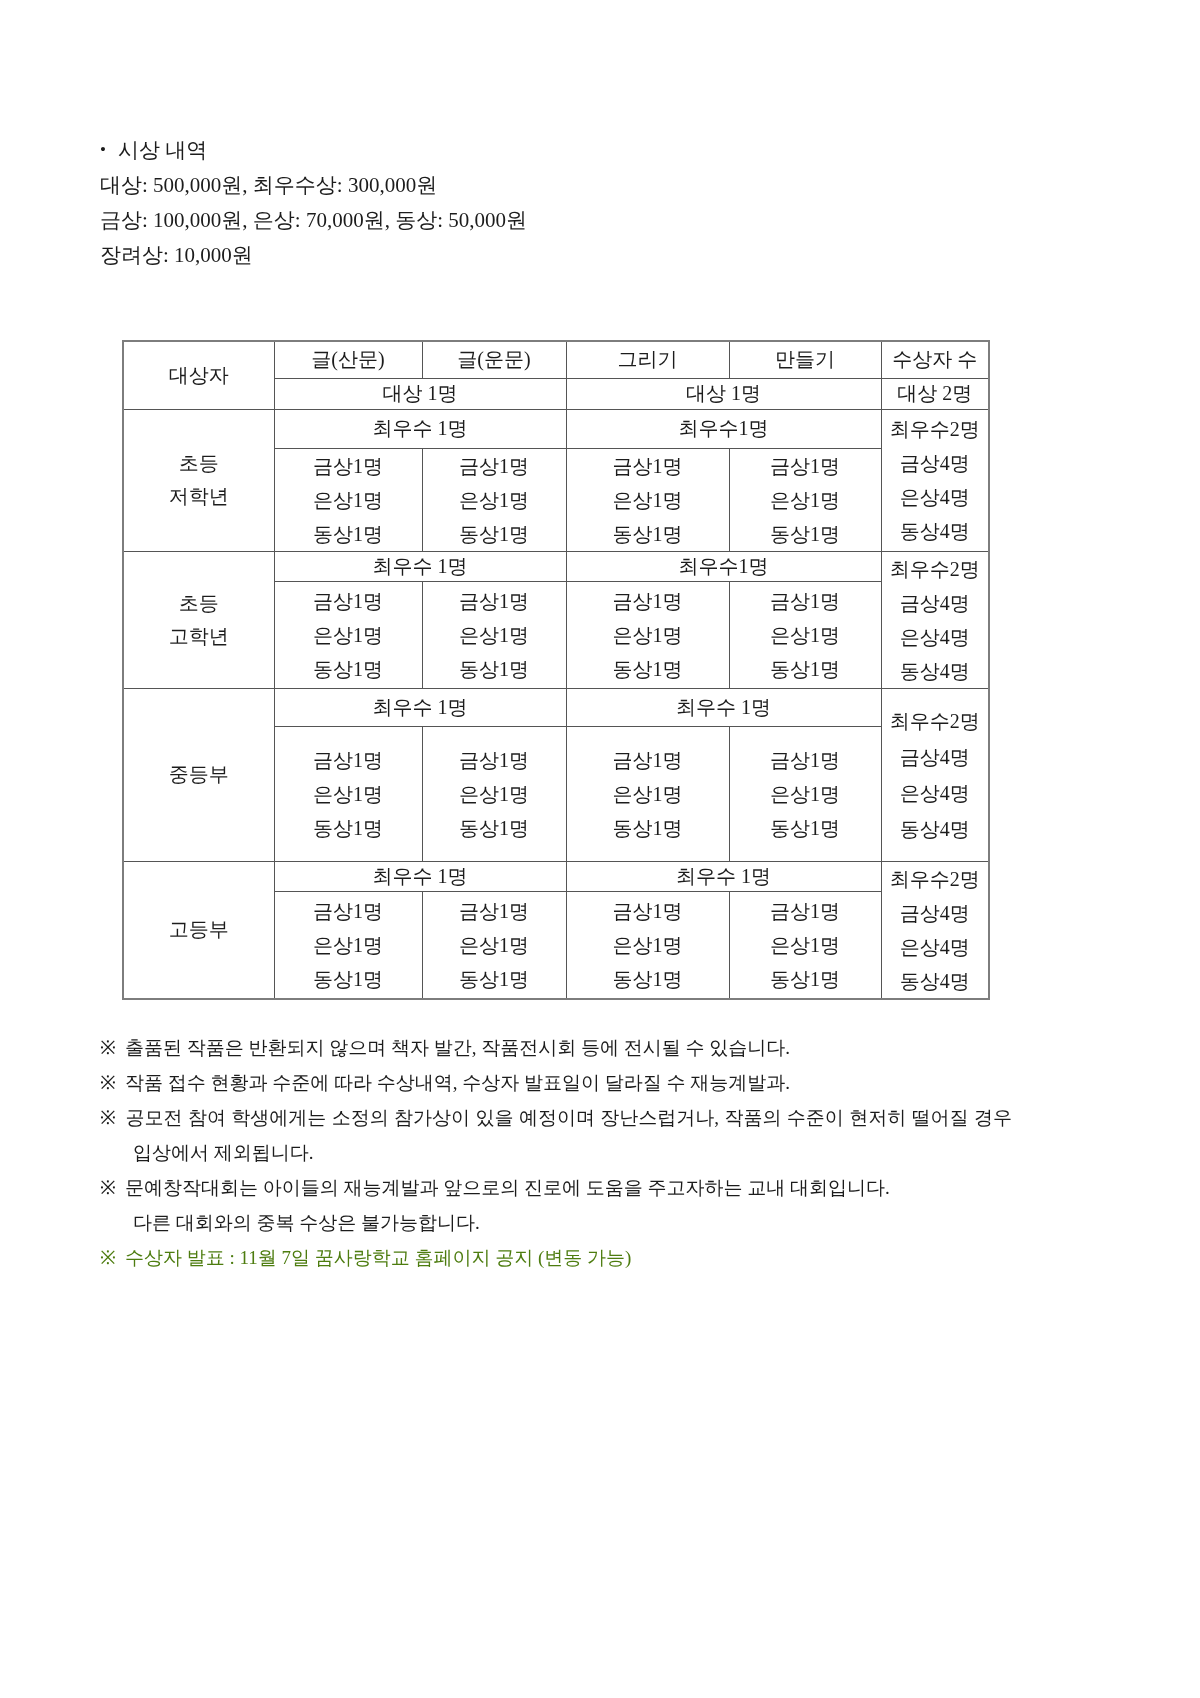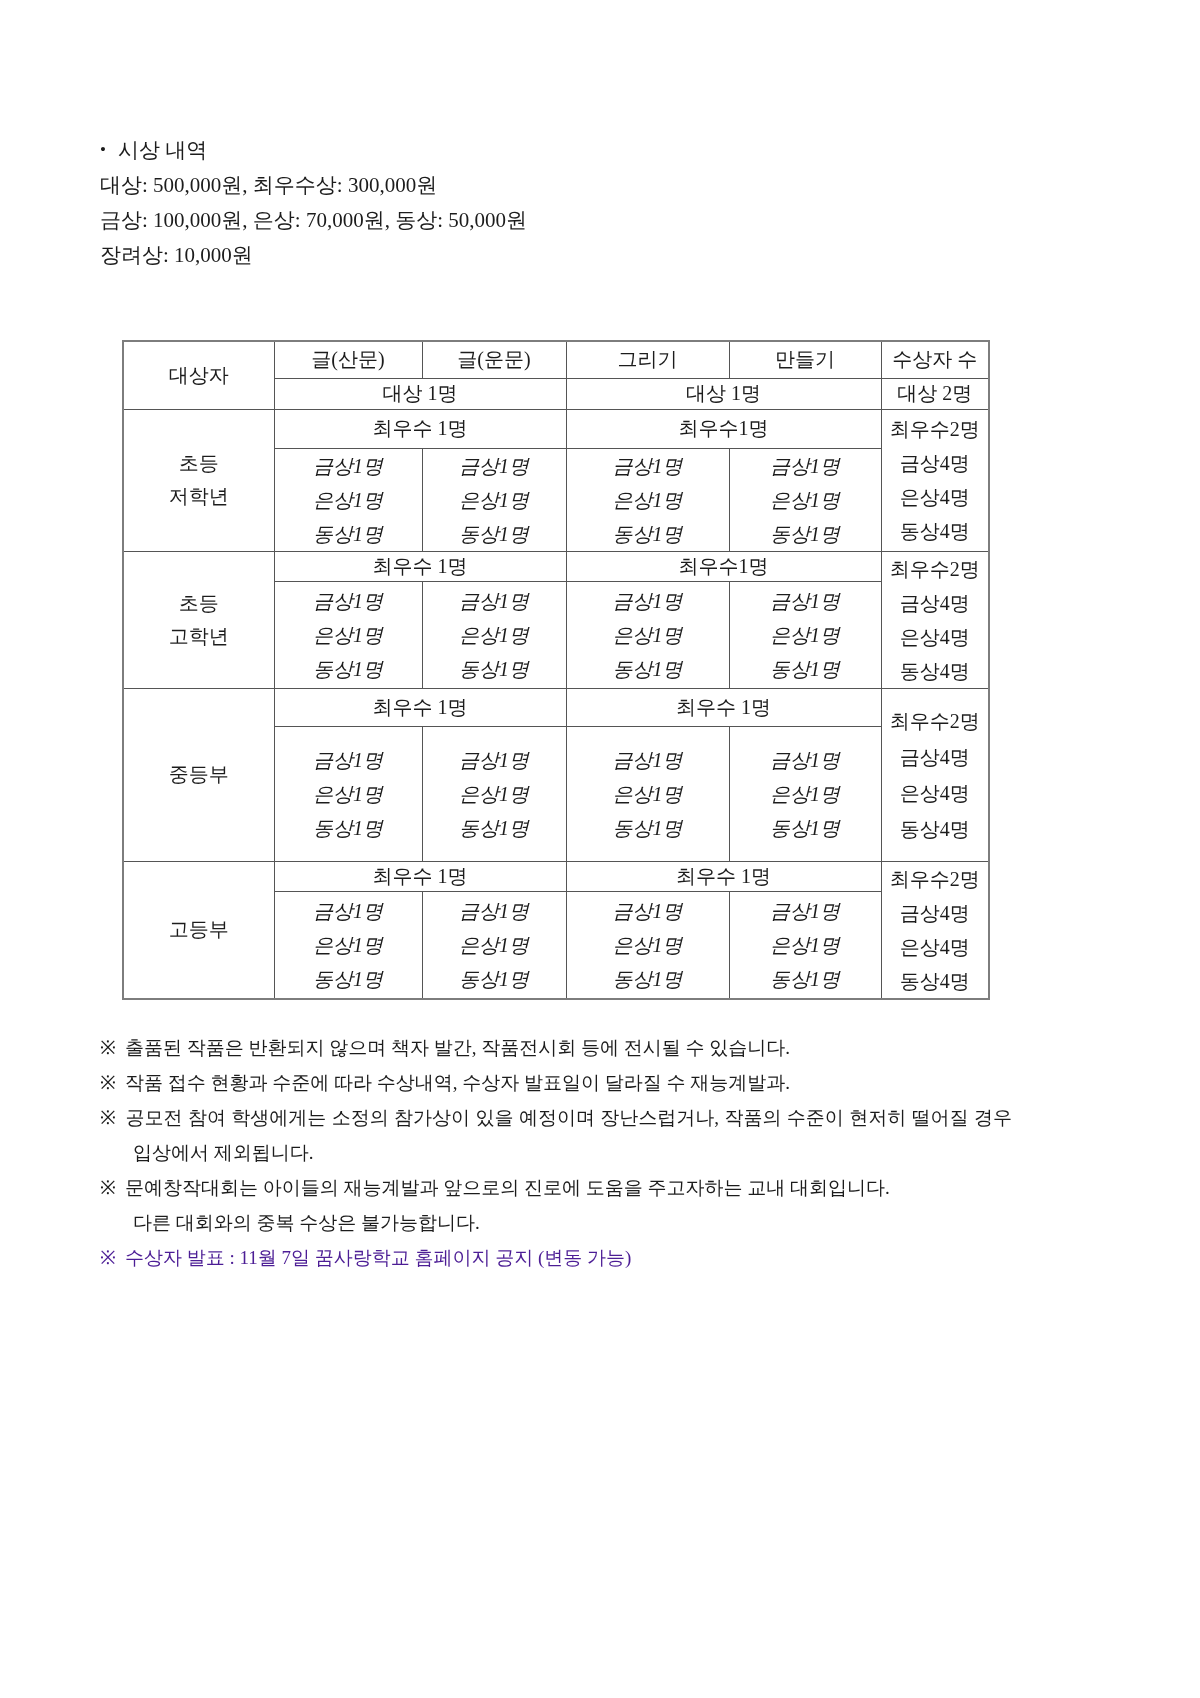--- a/index.html
+++ b/index.html
@@ -52,42 +52,42 @@
   tr.h2  { height: 31px; }
   tr.g1a { height: 39px; }
   tr.g1b { height: 100px; }
   tr.g2a { height: 30px; }
   tr.g2b { height: 105px; }
   tr.g3a { height: 38px; }
   tr.g3b { height: 135px; }
   tr.g4a { height: 30px; }
   tr.g4b { height: 103px; }
   td.glabel { line-height: 33px; }
-  td.lower  { line-height: 34px; font-style: italic; }
+  td.lower  { line-height: 34px; }
   td.gtotal { line-height: 34px; margin-top: 40px; }
   td.gtotal.tall { line-height: 36px; }
 
   
   .notes {
     position: absolute;
     left: 100px;
     top: 1030px;
     width: 912px;
     font-size: 19px;
     line-height: 35px;
     text-align: justify;
   }
   .note { padding-left: 33px; text-indent: -33px; }
   .note .marker { padding-right: 9px; }
   .note-underline {
     display: block;
     text-indent: 0;
     text-underline-offset: 4px;
   }
-  .note-red { color: #4c1d95; }
+  .note-red { color: #4d7c0f; }
 </style>
 </head>
 <body>
 
 <div class="doc">
 
   <div class="award-info">
     <div class="award-title">
       <span class="bullet">•</span><span>시상 내역</span>
     </div>

